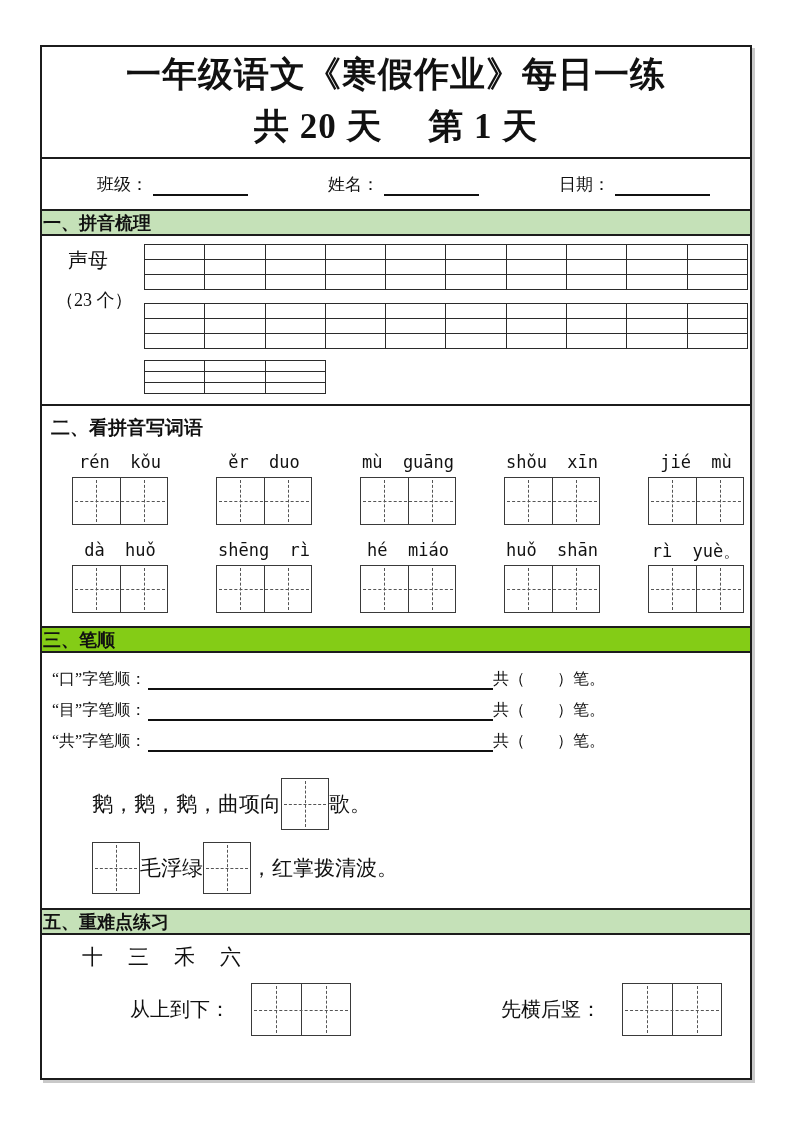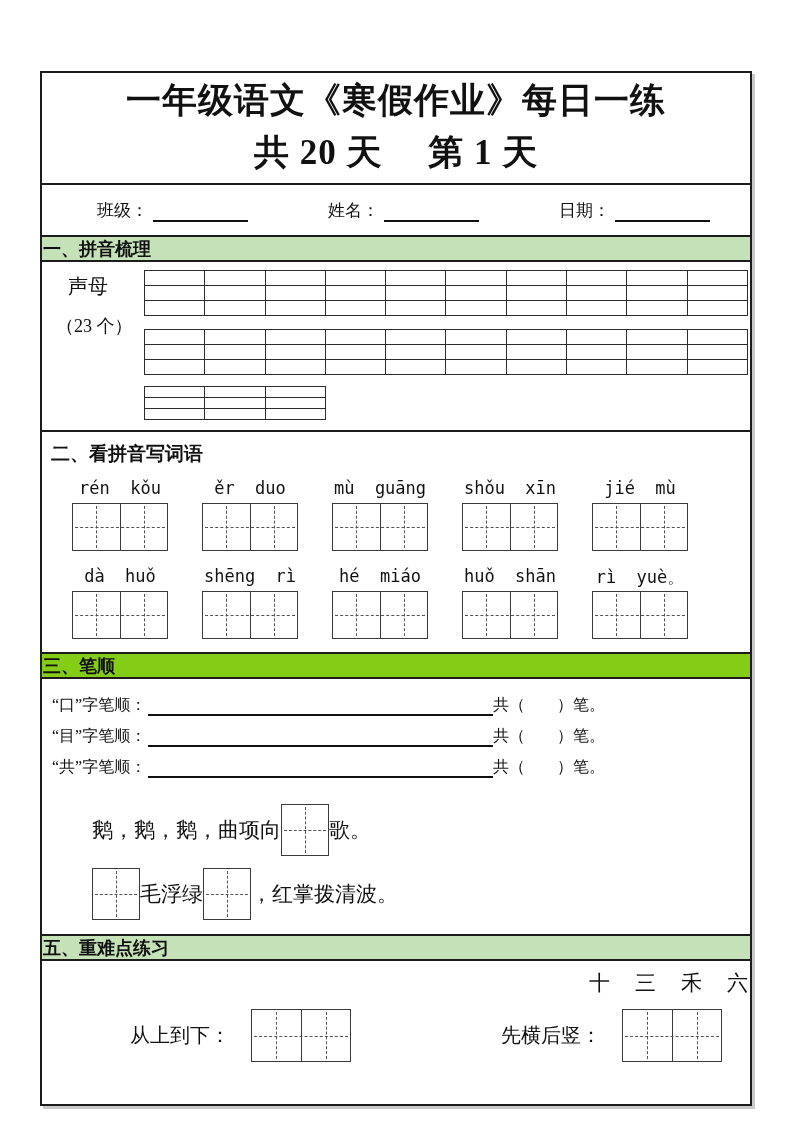--- a/index.html
+++ b/index.html
@@ -5,21 +5,21 @@
   * { margin:0; padding:0; box-sizing:border-box; }
   html,body { background:#ffffff; }
   body {
     width:793px; height:1122px; position:relative;
     font-family:"Liberation Serif", serif; color:#111;
   }
   .sheet {
     position:absolute; left:40px; top:45px; width:712px; height:1035px;
     border:2px solid #1c1c1c; background:#fff;
     box-shadow:3px 3px 0 #c9c9c9;
-    display:flex; flex-direction:column; overflow:hidden;margin-top:26px;
+    display:flex; flex-direction:column; overflow:hidden;
   }
   
   .title-block { text-align:center; padding:2px 0 4px; border-bottom:2px solid #1c1c1c; }
   .title-line { font-size:35px; font-weight:bold; line-height:52px; letter-spacing:1px; }
   
   .info-row { display:flex; align-items:center; height:50px; padding-left:55px; }
   .info-group { display:flex; align-items:flex-end; font-size:17px;text-align:right; }
   .info-group + .info-group { margin-left:80px; }
   .blank-line { display:inline-block; width:95px; border-bottom:2px solid #111; height:20px; margin-left:5px; }
   
@@ -53,21 +53,21 @@
   .pair .cell::before {
     content:""; position:absolute; left:50%; top:2px; bottom:2px;
     border-left:1px dashed #555;
   }
   .pair::after {
     content:""; position:absolute; top:50%; left:2px; right:2px;
     border-top:1px dashed #555;
   }
   
   .s2-content { padding:10px 0 13px 30px; }
-  .py-row { display:flex; gap:34px; }
+  .py-row { display:flex; gap:48px; }
   .py-row + .py-row { margin-top:15px; }
   .py-group { width:96px; }
   .py-label {
     font-family:"DejaVu Sans Mono", monospace; font-size:17px;
     text-align:center; white-space:pre; height:24px;
   }
   .py-group .pair { height:48px; margin-top:1px; }
   
   .s3-content { padding:6px 145px 12px 10px; }
   .bs-line { display:flex; align-items:flex-end; font-size:16px; margin-top:9px; }
@@ -75,21 +75,21 @@
   .bs-underline { flex:1; border-bottom:2px solid #111; height:22px; margin-left:2px; }
   .bs-suffix { white-space:pre; }
   
   .s4-content { padding:14px 0 14px 50px; font-size:21px; }
   .s4-line { display:flex; align-items:center; }
   .s4-line + .s4-line { margin-top:12px; }
   .wbox { width:48px; height:52px; }
   .s4-text { white-space:pre; }
   
   .s5-content { padding-top:8px; }
-  .s5-chars { text-align:right; font-size:21px; letter-spacing:2px; }
+  .s5-chars { text-align:left; font-size:21px; letter-spacing:2px;padding-left:40px; }
   .s5-row { display:flex; align-items:center; margin-top:12px; padding-left:88px; font-size:20px;gap:21px; }
   .s5-row .pair { width:100px; height:53px; }
   .s5-gap { width:108px; }
   .s5-label { white-space:pre; }
 </style>
 </head>
 <body>
 
 <div class="sheet">
 

